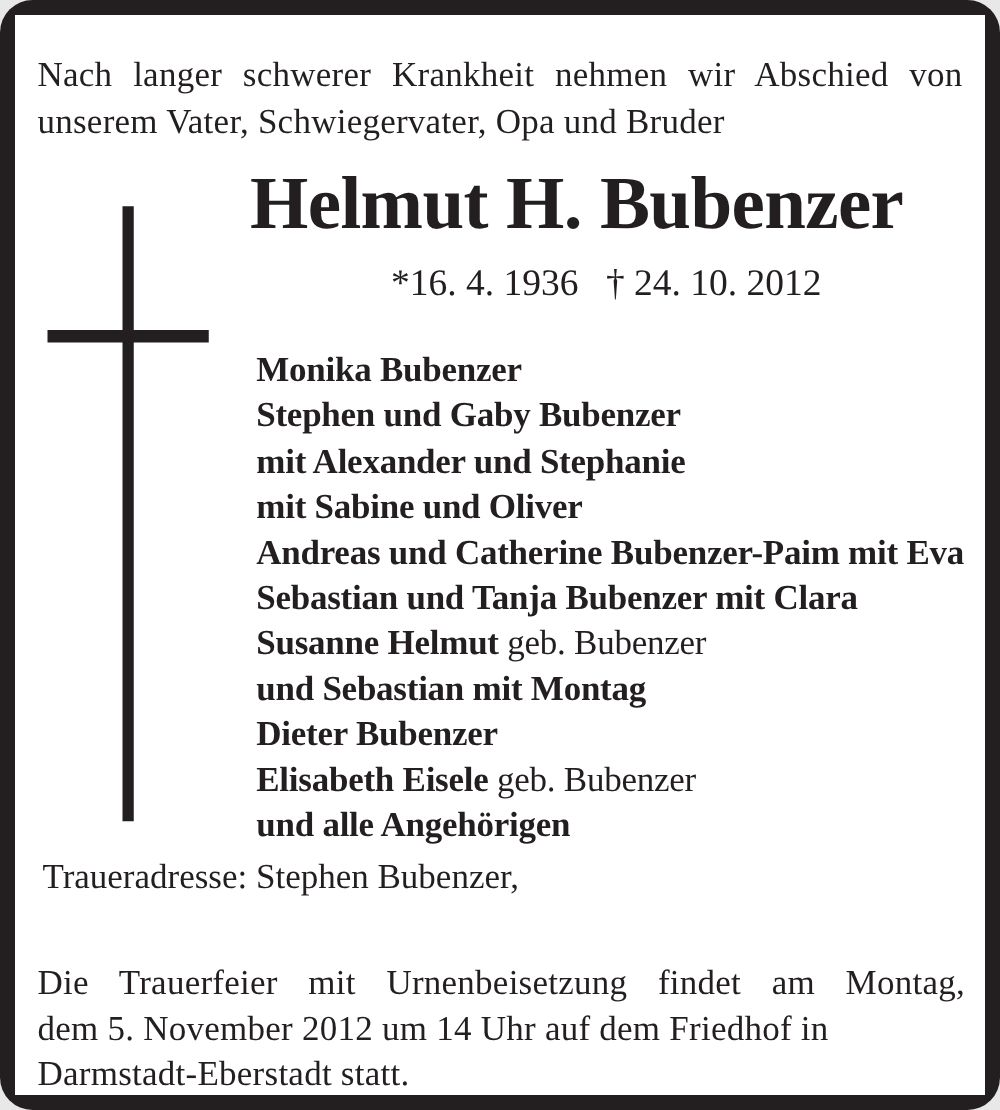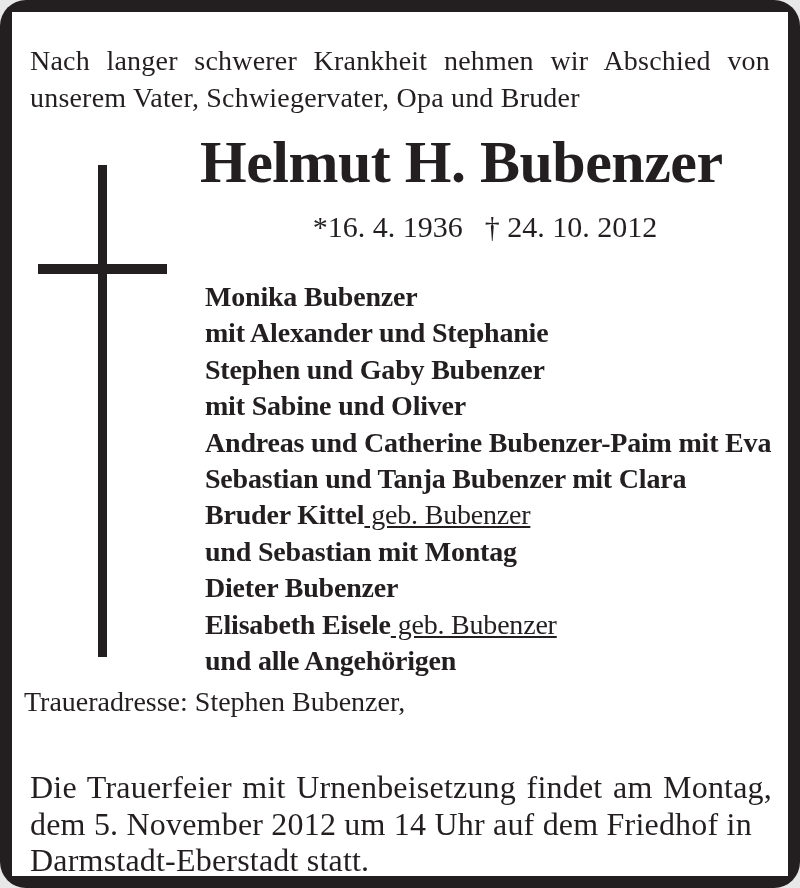--- a/index.html
+++ b/index.html
@@ -89,36 +89,35 @@
   }
   .mourner-line {
     font-size: 28px;
     line-height: 36.4px;
     font-weight: 700;
     white-space: nowrap;
     letter-spacing: -0.2px;
   }
   .mourner-line .r {
     font-weight: 400;
-    text-decoration: underline;
   }
   .address {
     position: absolute;
-    left: 24px;
+    left: 34px;
     top: 683px;
     width: 740px;
     font-size: 28px;
     line-height: 37px;
   }
   .funeral {
     position: absolute;
     left: 30px;
     top: 769px;
     width: 742px;
-    font-size: 32px;
+    font-size: 28px;
     line-height: 36.5px;
     letter-spacing: 0.2px;
   }
 </style>
 </head>
 <body>
 
 <div class="page" style="--ink: #231f20; --paper: #ffffff;">
 
   <div class="frame"></div>
@@ -135,26 +134,26 @@
 
   <div class="deceased-name">Helmut H. Bubenzer</div>
 
   <div class="dates">
     <span>*16. 4. 1936</span>
     <span>† 24. 10. 2012</span>
   </div>
 
   <div class="mourners">
       <div class="mourner-line"><span class="b">Monika Bubenzer</span></div>
+      <div class="mourner-line"><span class="b">Stephen und Gaby Bubenzer</span></div>
       <div class="mourner-line"><span class="b">mit Alexander und Stephanie</span></div>
-      <div class="mourner-line"><span class="b">Stephen und Gaby Bubenzer</span></div>
       <div class="mourner-line"><span class="b">mit Sabine und Oliver</span></div>
       <div class="mourner-line"><span class="b">Andreas und Catherine Bubenzer-Paim mit Eva</span></div>
       <div class="mourner-line"><span class="b">Sebastian und Tanja Bubenzer mit Clara</span></div>
-      <div class="mourner-line"><span class="b">Bruder Kittel</span><span class="r"> geb. Bubenzer</span></div>
+      <div class="mourner-line"><span class="b">Susanne Helmut</span><span class="r"> geb. Bubenzer</span></div>
       <div class="mourner-line"><span class="b">und Sebastian mit Montag</span></div>
       <div class="mourner-line"><span class="b">Dieter Bubenzer</span></div>
       <div class="mourner-line"><span class="b">Elisabeth Eisele</span><span class="r"> geb. Bubenzer</span></div>
       <div class="mourner-line"><span class="b">und alle Angehörigen</span></div>
     </div>
 
   <div class="address">
     <div>Traueradresse: Stephen Bubenzer,</div>
   </div>
 

